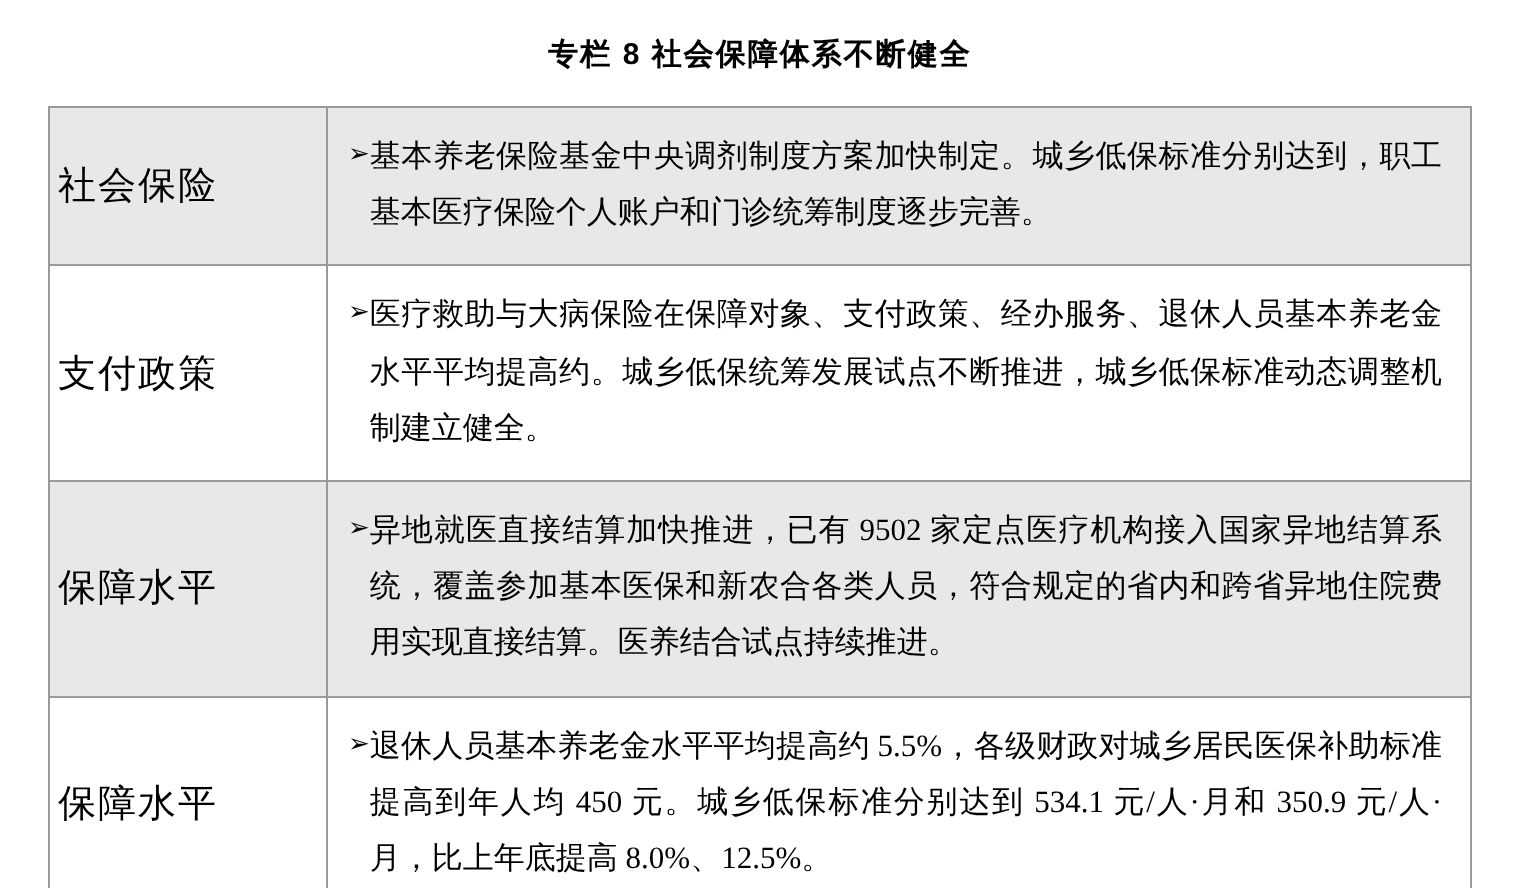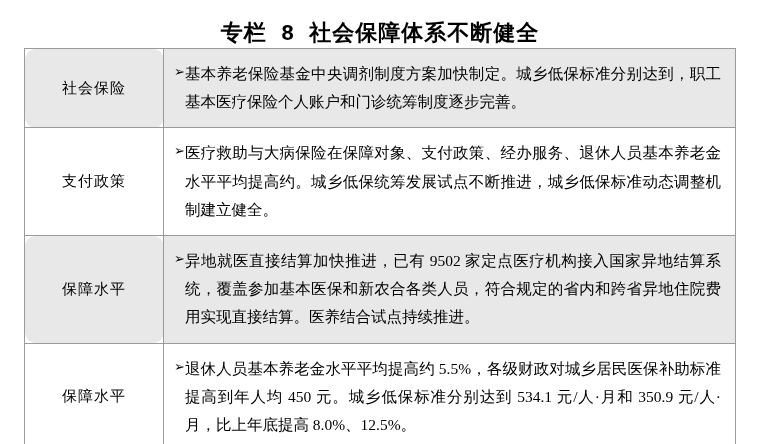--- a/index.html
+++ b/index.html
@@ -15,49 +15,48 @@
     overflow: hidden;
   }
   .page {
     position: relative;
     width: 760px;
     height: 444px;
     box-sizing: border-box;
   }
   .doc-title {
     text-align: center;
-    font-size: 22px;
+    font-size: 15px;
     font-weight: bold;
     letter-spacing: 1px;
     padding-top: 18px;
-    font-family: Liberation Mono, monospace;
+    padding-bottom: 16px;
+    font-family: Liberation Sans, sans-serif;
   }
   .box-table {
     width: 712px;
     margin: 0 auto;
     border-collapse: collapse;
     border: 1px solid #9a9a9a;
     table-layout: fixed;
   }
   .box-table tr {
     border-bottom: 1px solid #9a9a9a;
   }
   .box-table tr:last-child {
     border-bottom: none;
   }
   .cat-cell {
     width: 130px;
     border-right: 1px solid #9a9a9a;
-    text-align: center;
     vertical-align: middle;
-    font-size: 15px;
+    font-size: 19px;
     letter-spacing: 1px;
     padding: 8px 4px;
     background: #ffffff;
-    border-radius: 11px;
   }
   .content-cell {
     vertical-align: middle;
     padding: 11px 14px 11px 10px;
     font-size: 15.5px;
     line-height: 1.82;
     text-align: justify;
     background: #ffffff;
   }
   .row-shaded .cat-cell,

